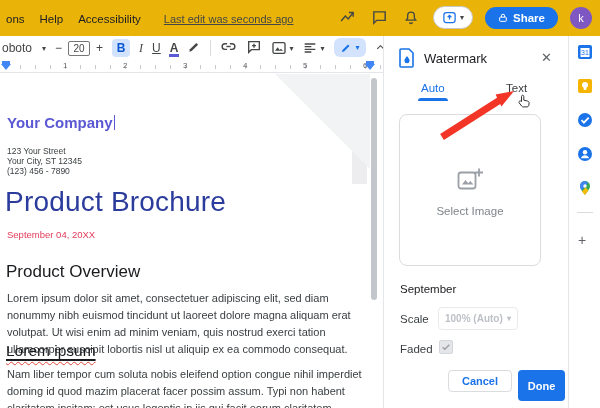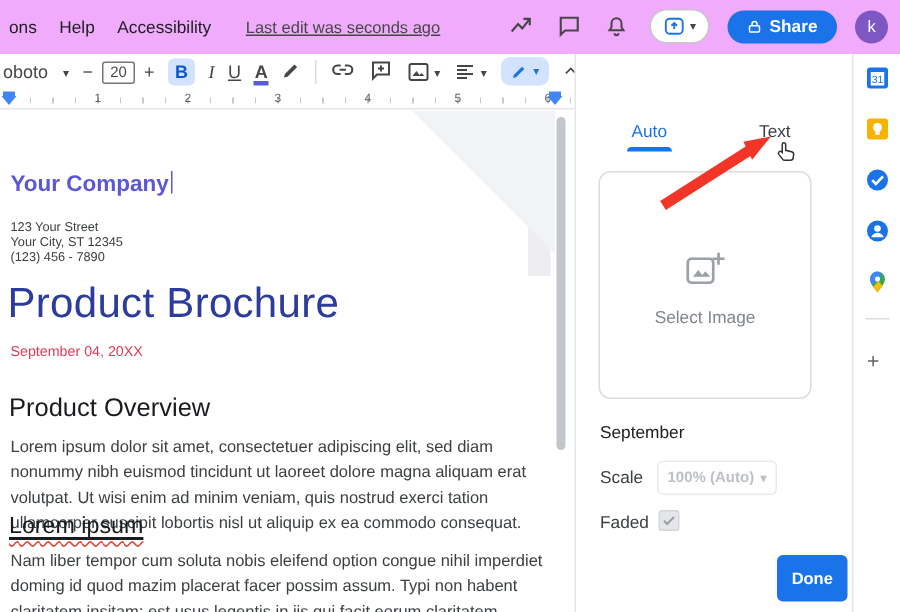--- a/index.html
+++ b/index.html
@@ -2,21 +2,21 @@
 <html><head>
 <meta charset="utf-8">
 <style>
   * { margin:0; padding:0; box-sizing:border-box; }
   html,body { background:#fff; }
   body { font-family:"Liberation Sans", sans-serif; }
   .screen { position:relative; width:600px; height:408px; overflow:hidden; background:#fff; }
   .abs { position:absolute; }
 
   
-  .topbar { position:absolute; left:0; top:0; width:600px; height:36px; background:#f0abfc; }
+  .topbar { position:absolute; left:0; top:0; width:600px; height:36px; background:#eab308; }
   .menubar { position:absolute; left:6px; top:13px; display:flex; gap:15px; align-items:center;
              font-size:11.5px; color:#202124; }
   .menubar span { cursor:default; }
   .last-edit { color:#444746; text-decoration:underline; margin-left:8px; font-size:11px; }
   .top-icons { position:absolute; top:6px; right:8px; display:flex; align-items:center; gap:12px; }
   .ticon { width:20px; height:20px; display:flex; align-items:center; justify-content:center; color:#444746; }
   .meet-btn { display:flex; align-items:center; gap:3px; border:1px solid #c7c7c7; border-radius:14px;
               padding:3px 8px; background:#fff; }
   .share-btn { display:flex; align-items:center; gap:5px; background:#1a73e8; color:#fff;
                border:none; border-radius:14px; padding:5px 13px; font-size:11.5px; font-weight:bold; }
@@ -248,20 +248,28 @@
     </div>
     <div class="doc-title">Product Brochure</div>
     <div class="doc-date">September 04, 20XX</div>
     <div class="h2">Product Overview</div>
     <div class="p1">Lorem ipsum dolor sit amet, consectetuer adipiscing elit, sed diam nonummy nibh euismod tincidunt ut laoreet dolore magna aliquam erat volutpat. Ut wisi enim ad minim veniam, quis nostrud exerci tation ullamcorper suscipit lobortis nisl ut aliquip ex ea commodo consequat.</div>
     <div class="h3"><span class="squiggle">Lorem ipsum</span></div>
     <div class="p2">Nam liber tempor cum soluta nobis eleifend option congue nihil imperdiet doming id quod mazim placerat facer possim assum. Typi non habent claritatem insitam; est usus legentis in iis qui facit eorum claritatem.</div>
   </div>
 
   <aside class="panel">
+    <div class="panel-head">
+      <svg class="abs" style="left:15px;top:4px" width="16" height="20" viewBox="0 0 16 20">
+        <path d="M2 1h8l4 4v13a1 1 0 0 1-1 1H2a1 1 0 0 1-1-1V2a1 1 0 0 1 1-1z" fill="#fff" stroke="#1a73e8" stroke-width="1.6"></path>
+        <path d="M8 8c1.7 2.1 2.6 3.5 2.6 4.7A2.6 2.6 0 0 1 8 15.2a2.6 2.6 0 0 1-2.6-2.5C5.4 11.5 6.3 10.1 8 8z" fill="#1a73e8"></path>
+      </svg>
+      <span class="panel-title">Watermark</span>
+      <span class="panel-close">✕</span>
+    </div>
 
     <div class="tabs">
       <span class="tab tab-image">Auto</span>
       <span class="tab tab-text">Text</span>
     </div>
 
     <div class="select-card">
       <div class="select-inner">
         <svg width="28" height="26" viewBox="0 0 28 26">
           <rect x="2.5" y="5.5" width="17" height="16" rx="2.5" fill="none" stroke="#9aa0a6" stroke-width="1.8"></rect>
@@ -280,20 +288,21 @@
       <span class="caret" style="color:#bdc1c6">▾</span>
     </div>
 
     <div class="faded-label">Faded</div>
     <div class="checkbox">
       <svg width="10" height="10" viewBox="0 0 24 24" fill="none" stroke="#9aa0a6" stroke-width="3.4">
           <path d="M4 12.5l5 5L20 6.5"></path>
         </svg>
     </div>
 
+    <button class="btn-cancel">Cancel</button>
     <button class="btn-done">Done</button>
   </aside>
 
   <aside class="appbar">
     <svg class="app-ic" style="top:8px" viewBox="0 0 16 16">
       <rect x="1" y="1" width="14" height="14" rx="2" fill="#1a73e8"></rect>
       <rect x="3.5" y="4" width="9" height="9" fill="#fff"></rect>
       <text x="8" y="11" font-size="7" fill="#1a73e8" text-anchor="middle" font-family="Liberation Sans, sans-serif">31</text>
     </svg>
     <svg class="app-ic" style="top:42px" viewBox="0 0 16 16">

